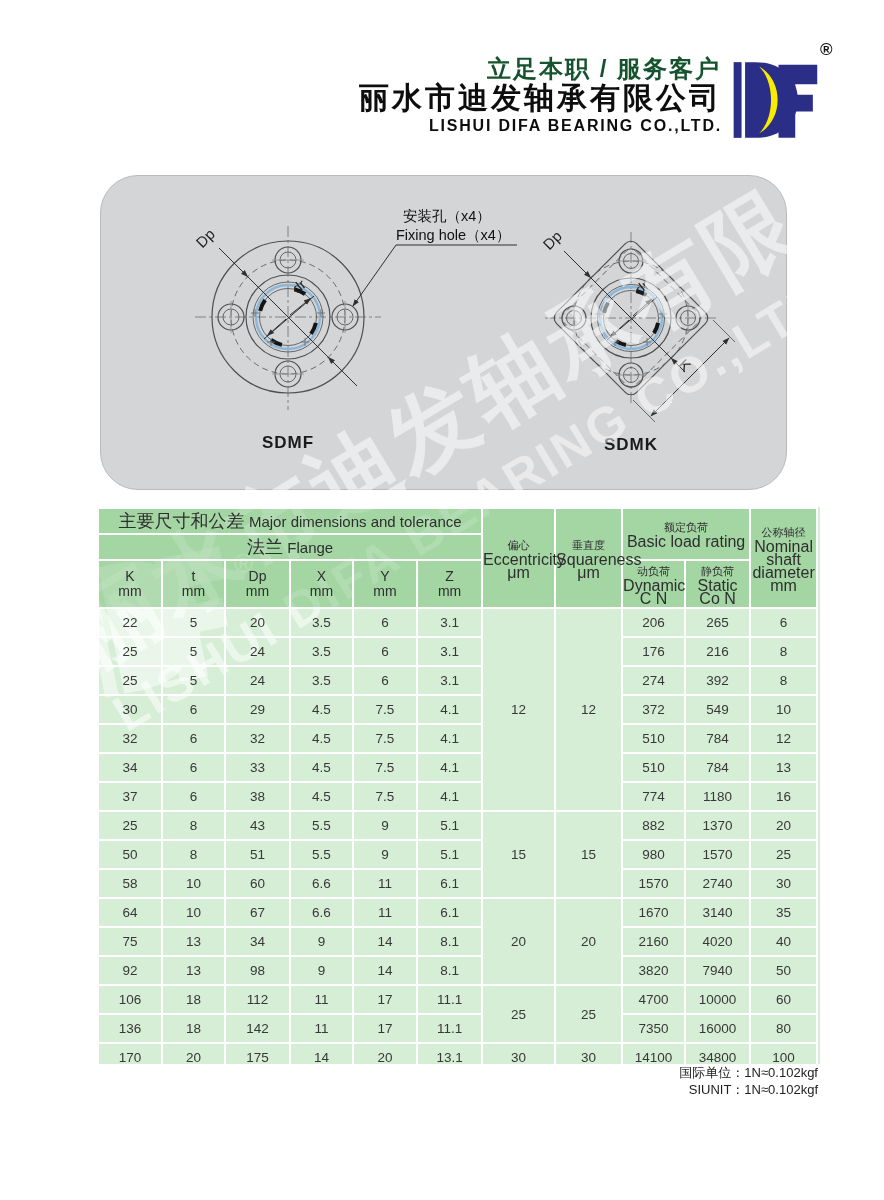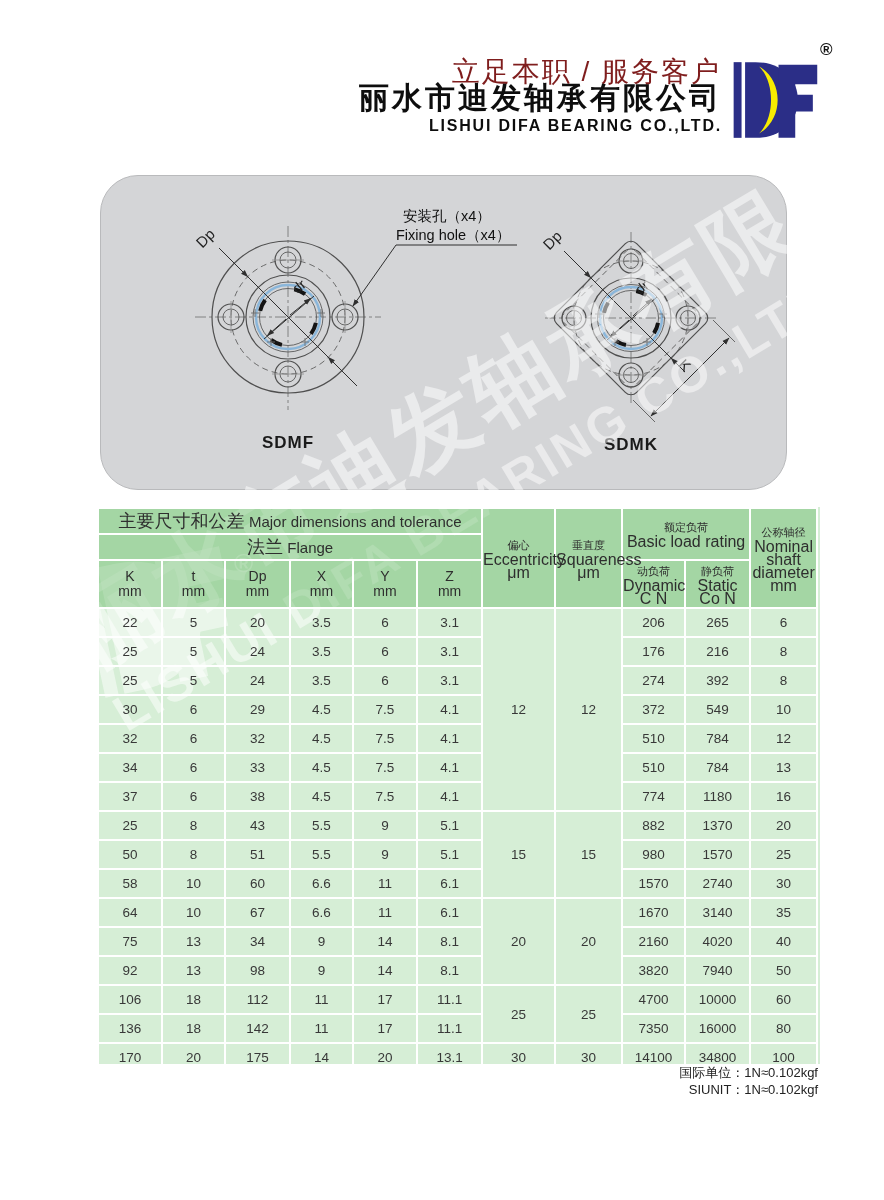--- a/index.html
+++ b/index.html
@@ -1,22 +1,22 @@
 <!DOCTYPE html>
 <html><head>
 <meta charset="utf-8">
 <style>
   html,body{margin:0;padding:0;}
   body{
     width:884px;height:1200px;position:relative;background:#fff;overflow:hidden;
     font-family:"Liberation Sans","DejaVu Sans",sans-serif;
   }
   
-  .header-slogan{position:absolute;top:53px;right:163px;font-size:28px;font-weight:normal;
-    color:#7f1d1d;letter-spacing:2px;white-space:nowrap;}
+  .header-slogan{position:absolute;top:53px;right:163px;font-size:24px;font-weight:bold;
+    color:#14532d;letter-spacing:2px;white-space:nowrap;}
   .company-cn{position:absolute;top:78px;right:162px;font-size:30px;font-weight:bold;
     color:#0d0d0d;letter-spacing:3px;white-space:nowrap;}
   .company-en{position:absolute;top:117px;right:162px;font-size:16px;font-weight:bold;
     color:#0d0d0d;letter-spacing:1.8px;white-space:nowrap;}
   .logo{position:absolute;top:56px;left:731px;width:88px;height:88px;}
   .logo .lb{fill:#2b2e87;} .logo .ly{fill:#f7ec00;}
   .logo-reg{position:absolute;top:40px;left:820px;font-size:17px;color:#111;font-weight:bold;}
   
   .panel{position:absolute;top:175px;left:100px;width:685px;height:313px;background:#d4d5d7;
     border:1px solid #b9babc;border-radius:38px;z-index:1;}

